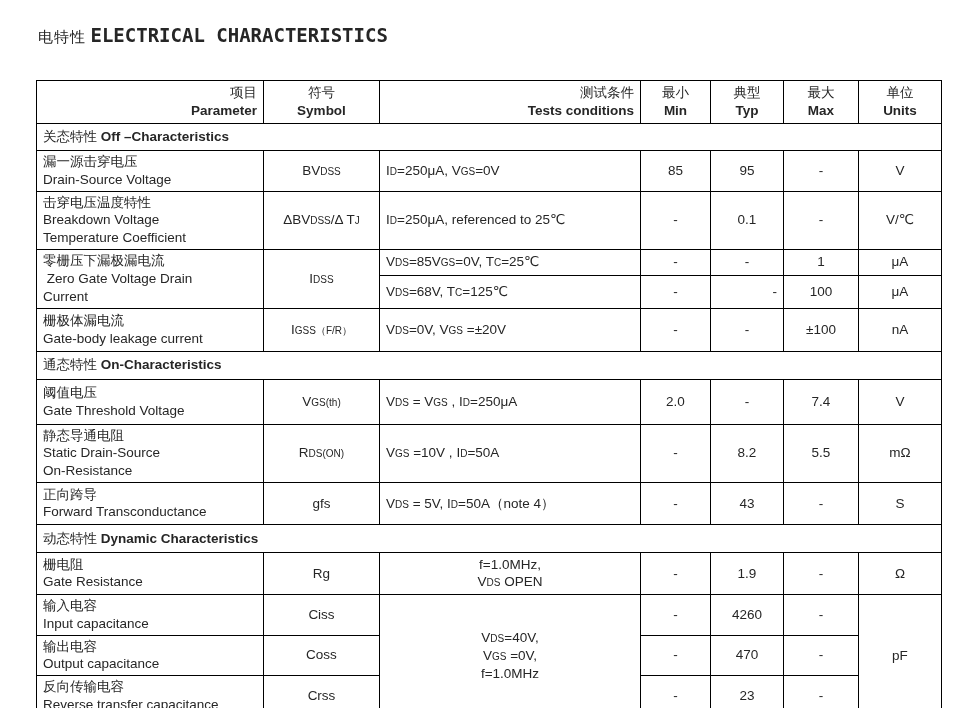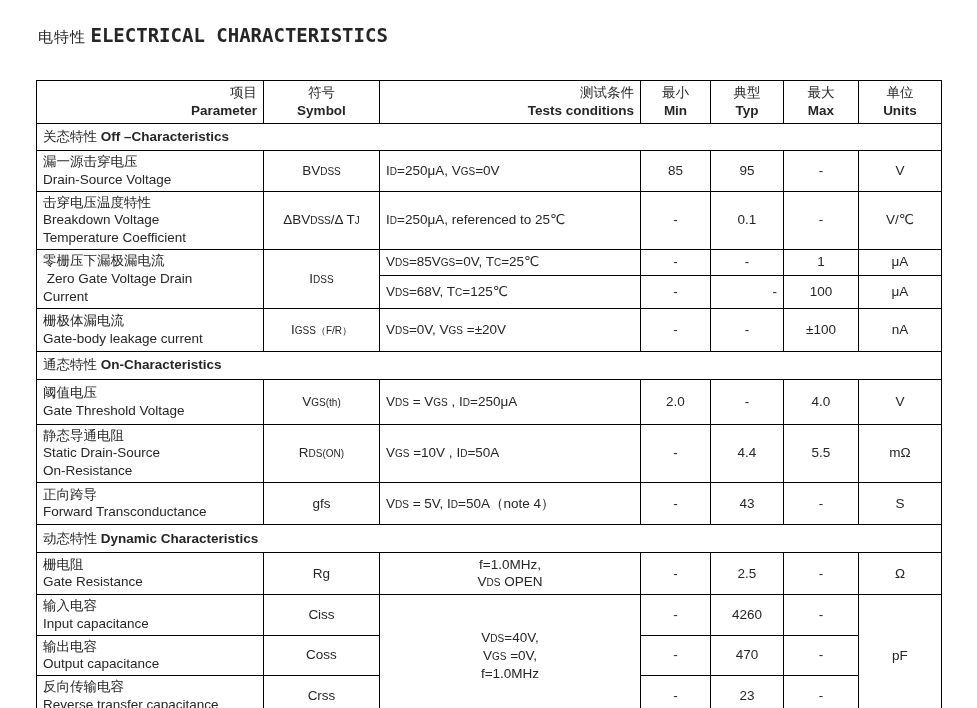--- a/index.html
+++ b/index.html
@@ -122,30 +122,30 @@
     <tr style="height:28px">
       <td class="sec" colspan="7">通态特性 <b>On-Characteristics</b></td>
     </tr>
 
     <tr style="height:45px">
       <td>阈值电压<br>Gate Threshold Voltage</td>
       <td class="c">V<span class="sm">GS(th)</span></td>
       <td class="cond">V<span class="sm">DS</span> = V<span class="sm">GS</span> , I<span class="sm">D</span>=250μA</td>
       <td class="c">2.0</td>
       <td class="c">-</td>
-      <td class="c">4.0</td>
+      <td class="c">7.4</td>
       <td class="c">V</td>
     </tr>
 
     <tr style="height:55px">
       <td>静态导通电阻<br>Static Drain-Source<br>On-Resistance</td>
       <td class="c">R<span class="sm">DS(ON)</span></td>
       <td class="cond">V<span class="sm">GS</span> =10V , I<span class="sm">D</span>=50A</td>
       <td class="c">-</td>
-      <td class="c">4.4</td>
+      <td class="c">8.2</td>
       <td class="c">5.5</td>
       <td class="c">mΩ</td>
     </tr>
 
     <tr style="height:42px">
       <td>正向跨导<br>Forward Transconductance</td>
       <td class="c">gfs</td>
       <td class="cond">V<span class="sm">DS</span> = 5V, I<span class="sm">D</span>=50A（note 4）</td>
       <td class="c">-</td>
       <td class="c">43</td>
@@ -155,21 +155,21 @@
 
     <tr style="height:28px">
       <td class="sec" colspan="7">动态特性 <b>Dynamic Characteristics</b></td>
     </tr>
 
     <tr style="height:42px">
       <td>栅电阻<br>Gate Resistance</td>
       <td class="c">Rg</td>
       <td class="c">f=1.0MHz,<br>V<span class="sm">DS</span> OPEN</td>
       <td class="c">-</td>
-      <td class="c">2.5</td>
+      <td class="c">1.9</td>
       <td class="c">-</td>
       <td class="c">Ω</td>
     </tr>
 
     <tr style="height:38px">
       <td>输入电容<br>Input capacitance</td>
       <td class="c">Ciss</td>
       <td rowspan="3" class="c"><span class="block-left">V<span class="sm">DS</span>=40V,<br>V<span class="sm">GS</span> =0V,<br>f=1.0MHz</span></td>
       <td class="c">-</td>
       <td class="c">4260</td>

